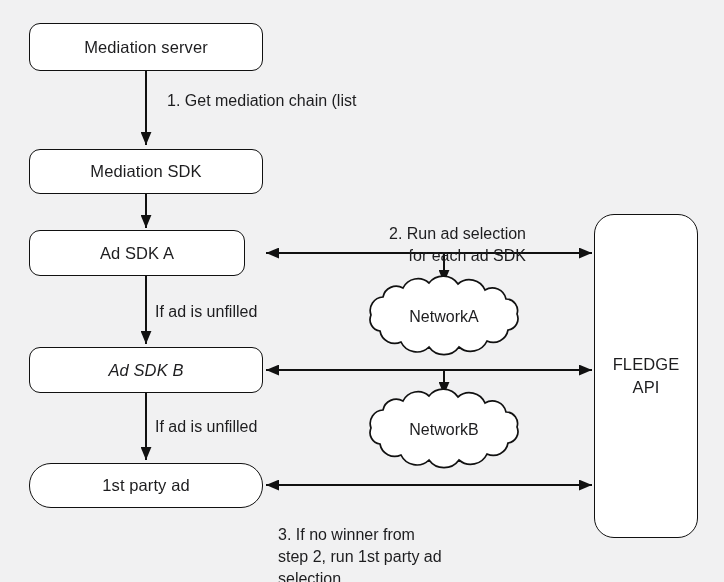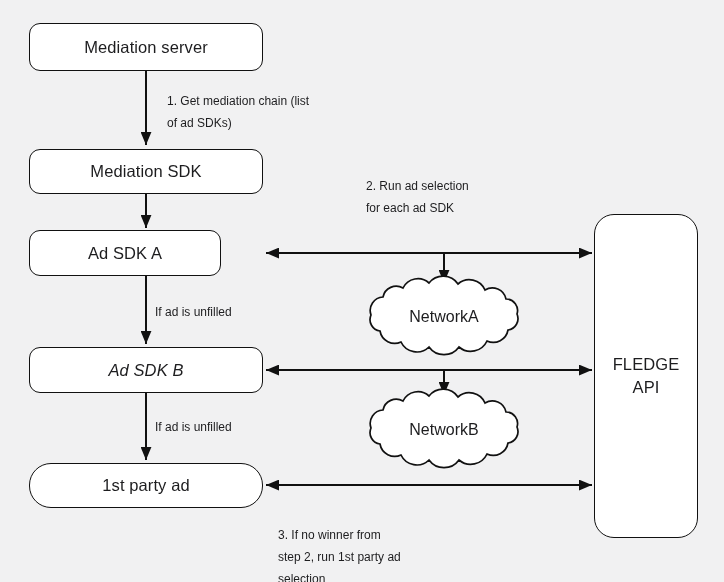--- a/index.html
+++ b/index.html
@@ -28,24 +28,24 @@
     letter-spacing:0.1px;
   }
   .node.tall{border-radius:20px;flex-direction:column;line-height:23px;}
   .cloud-label{
     position:absolute;
     display:flex;flex-direction:row;align-items:center;justify-content:center;
     font-size:16px;color:var(--text);line-height:21px;
   }
   .note{
     position:absolute;
-    font-size:12px;color:var(--text);
+    font-size:16px;color:var(--text);
     line-height:22px;white-space:nowrap;
   }
-  .note.center{text-align:left;}
+  .note.center{text-align:right;margin-top:48px;}
   svg .wire{stroke:var(--ink);stroke-width:2;fill:none;}
   svg .cloud{fill:var(--node-fill);stroke:var(--ink);stroke-width:1.7;}
   svg .head{fill:var(--ink);}
 </style>
 </head>
 <body>
 
 <div class="canvas">
 
   <svg class="layer" width="724" height="582" viewBox="0 0 724 582">
@@ -80,21 +80,21 @@
   </svg>
 
   <div class="node" style="left:29px;top:149px;width:234px;height:45px;">
     <span>Mediation SDK</span>
   </div>
 
   <div class="node" style="left:29px;top:23px;width:234px;height:48px;">
     <span>Mediation server</span>
   </div>
 
-  <div class="node" style="left:29px;top:230px;width:192px;height:46px;">
+  <div class="node" style="left:29px;top:230px;width:216px;height:46px;">
     <span>Ad SDK A</span>
   </div>
 
   <div class="node" style="left:29px;top:347px;width:234px;height:46px;font-style:italic;">
     <span>Ad SDK B</span>
   </div>
 
   <div class="node" style="left:29px;top:463px;width:234px;height:45px;border-radius:22px;">
     <span>1st party ad</span>
   </div>
@@ -108,21 +108,20 @@
     <div>Network</div>
     <div>A</div>
   </div>
   <div class="cloud-label" style="left:371px;top:398px;width:146px;height:62px;">
     <div>Network</div>
     <div>B</div>
   </div>
 
   <div class="note" style="left:167px;top:90px;">
     <div>1. Get mediation chain (list</div>
-    <div>of ad SDKs)</div>
   </div>
 
   <div class="note center" style="left:366px;top:175px;width:160px;">
     <div>2. Run ad selection</div>
     <div>for each ad SDK</div>
   </div>
 
   <div class="note" style="left:155px;top:301px;">If ad is unfilled</div>
 
   <div class="note" style="left:155px;top:416px;">If ad is unfilled</div>

